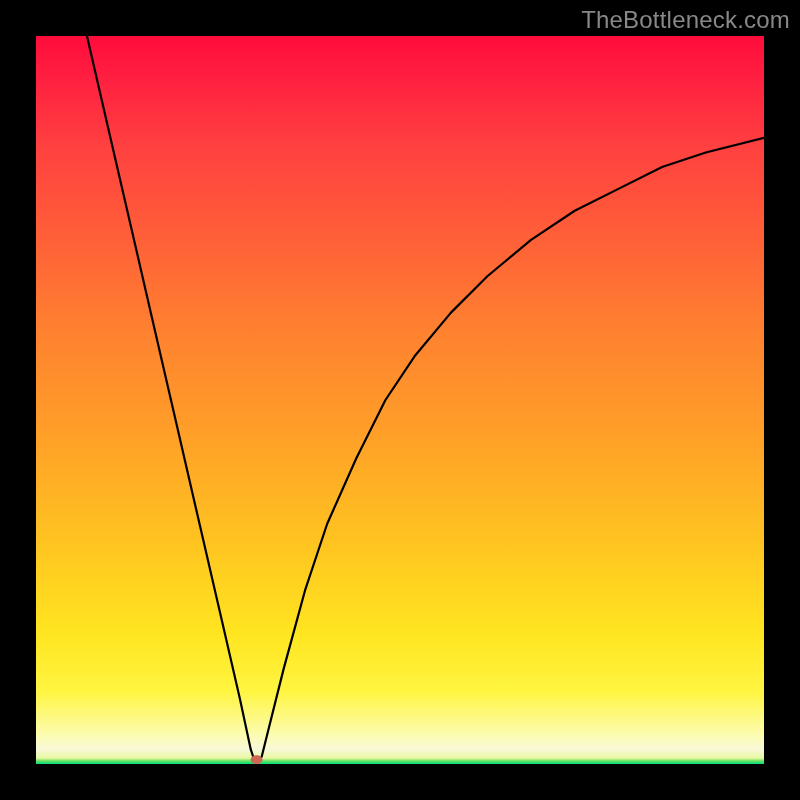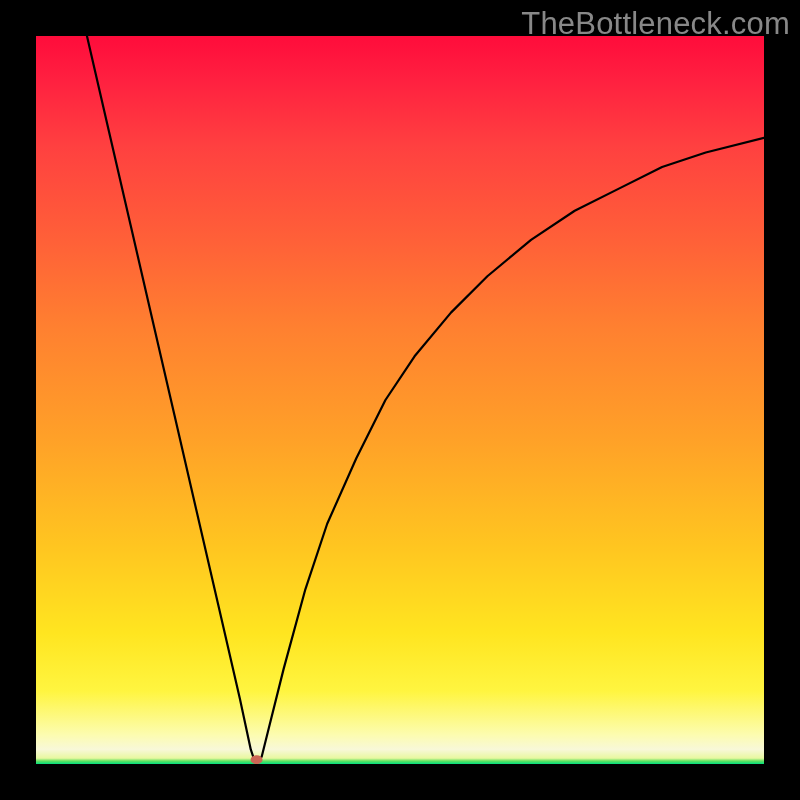--- a/index.html
+++ b/index.html
@@ -41,21 +41,21 @@
       #e8f8a0 99.2%,
       #60e060 99.6%,
       #00e080 100%
     );
   }
   .watermark {
     position: absolute;
     top: 6px;
     right: 10px;
     color: #888;
-    font-size: 31px;
+    font-size: 24px;
     letter-spacing: 0.2px;
   }
   svg.curve {
     position: absolute;
     top: 36px;
     left: 36px;
     width: 728px;
     height: 728px;
   }
 </style>

